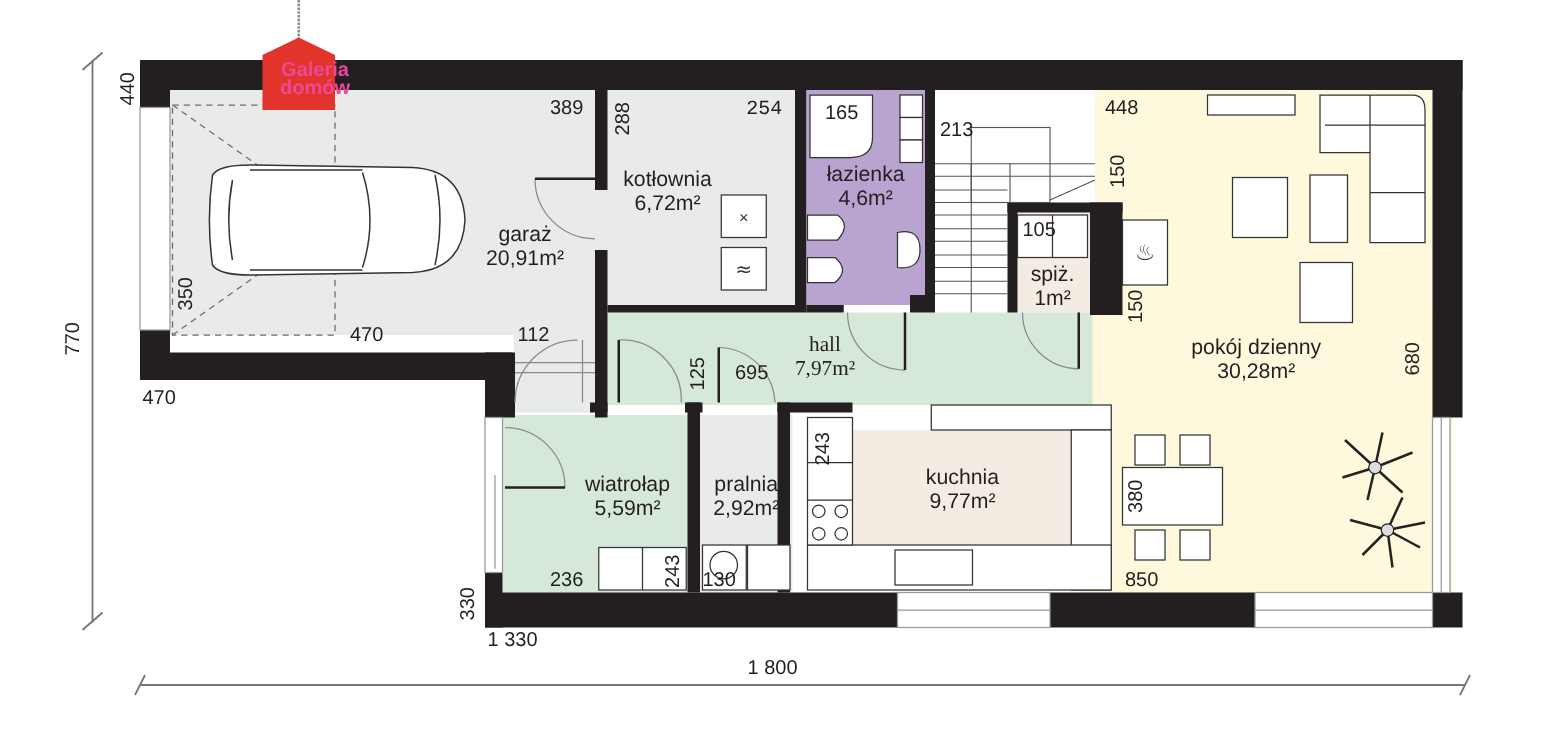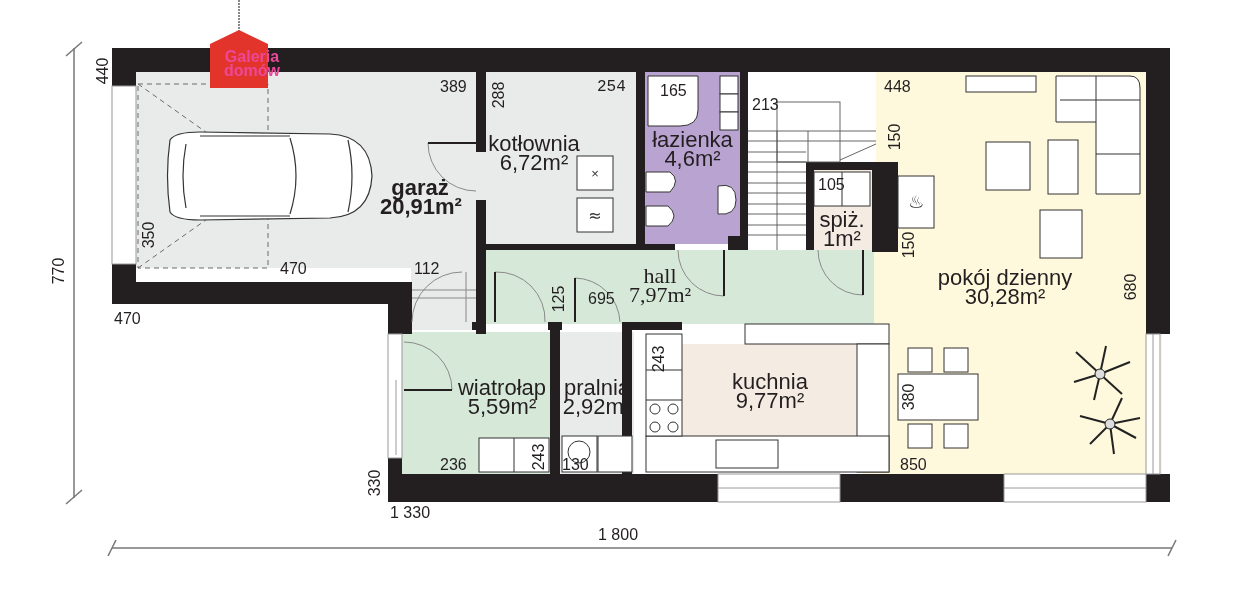--- a/index.html
+++ b/index.html
@@ -1,18 +1,18 @@
 <!DOCTYPE html>
 <html><head>
 <meta charset="utf-8">
 <style>
   html,body{margin:0;padding:0;background:#ffffff;}
   body{width:1233px;height:598px;position:relative;overflow:hidden;font-family:"Liberation Sans",sans-serif;color:#231f20;}
   #plan{position:absolute;left:0;top:0;}
-  .lbl{position:absolute;font-size:22px;line-height:19px;color:#231f20;white-space:nowrap;text-align:center;}
+  .lbl{position:absolute;font-size:17px;line-height:19px;color:#231f20;white-space:nowrap;text-align:center;}
   .dim{position:absolute;font-size:16px;line-height:18px;color:#231f20;white-space:nowrap;}
   .rot{transform:rotate(-90deg);transform-origin:center center;}
   .badge{position:absolute;left:209px;top:34px;width:58px;height:54px;}
   .badge-text{position:absolute;left:14px;top:16px;width:58px;text-align:center;color:#ec4899;font-weight:bold;font-size:16px;line-height:14px;font-family:"Liberation Sans Narrow","Liberation Sans",sans-serif;}
 </style>
 </head>
 <body>
 
 <svg id="plan" width="1233" height="598" viewBox="0 0 1233 598" xmlns="http://www.w3.org/2000/svg">
 
@@ -238,21 +238,21 @@
   <path d="M210,44 L239,30 L268,44 L268,88 L210,88 Z" fill="#e2342a"></path>
 </svg>
 
 <div class="badge">
   <div class="badge-text">
     <div>Galeria</div>
     <div>domów</div>
   </div>
 </div>
 
-<div class="lbl" style="left:380px;top:178px;width:80px;font-weight:bold;">
+<div class="lbl" style="left:380px;top:178px;width:80px;">
   <div>garaż</div>
   <div>20,91m²</div>
 </div>
 <div class="lbl" style="left:484px;top:134px;width:100px;">
   <div>kotłownia</div>
   <div>6,72m²</div>
 </div>
 <div class="lbl" style="left:645px;top:130px;width:95px;">
   <div>łazienka</div>
   <div>4,6m²</div>

